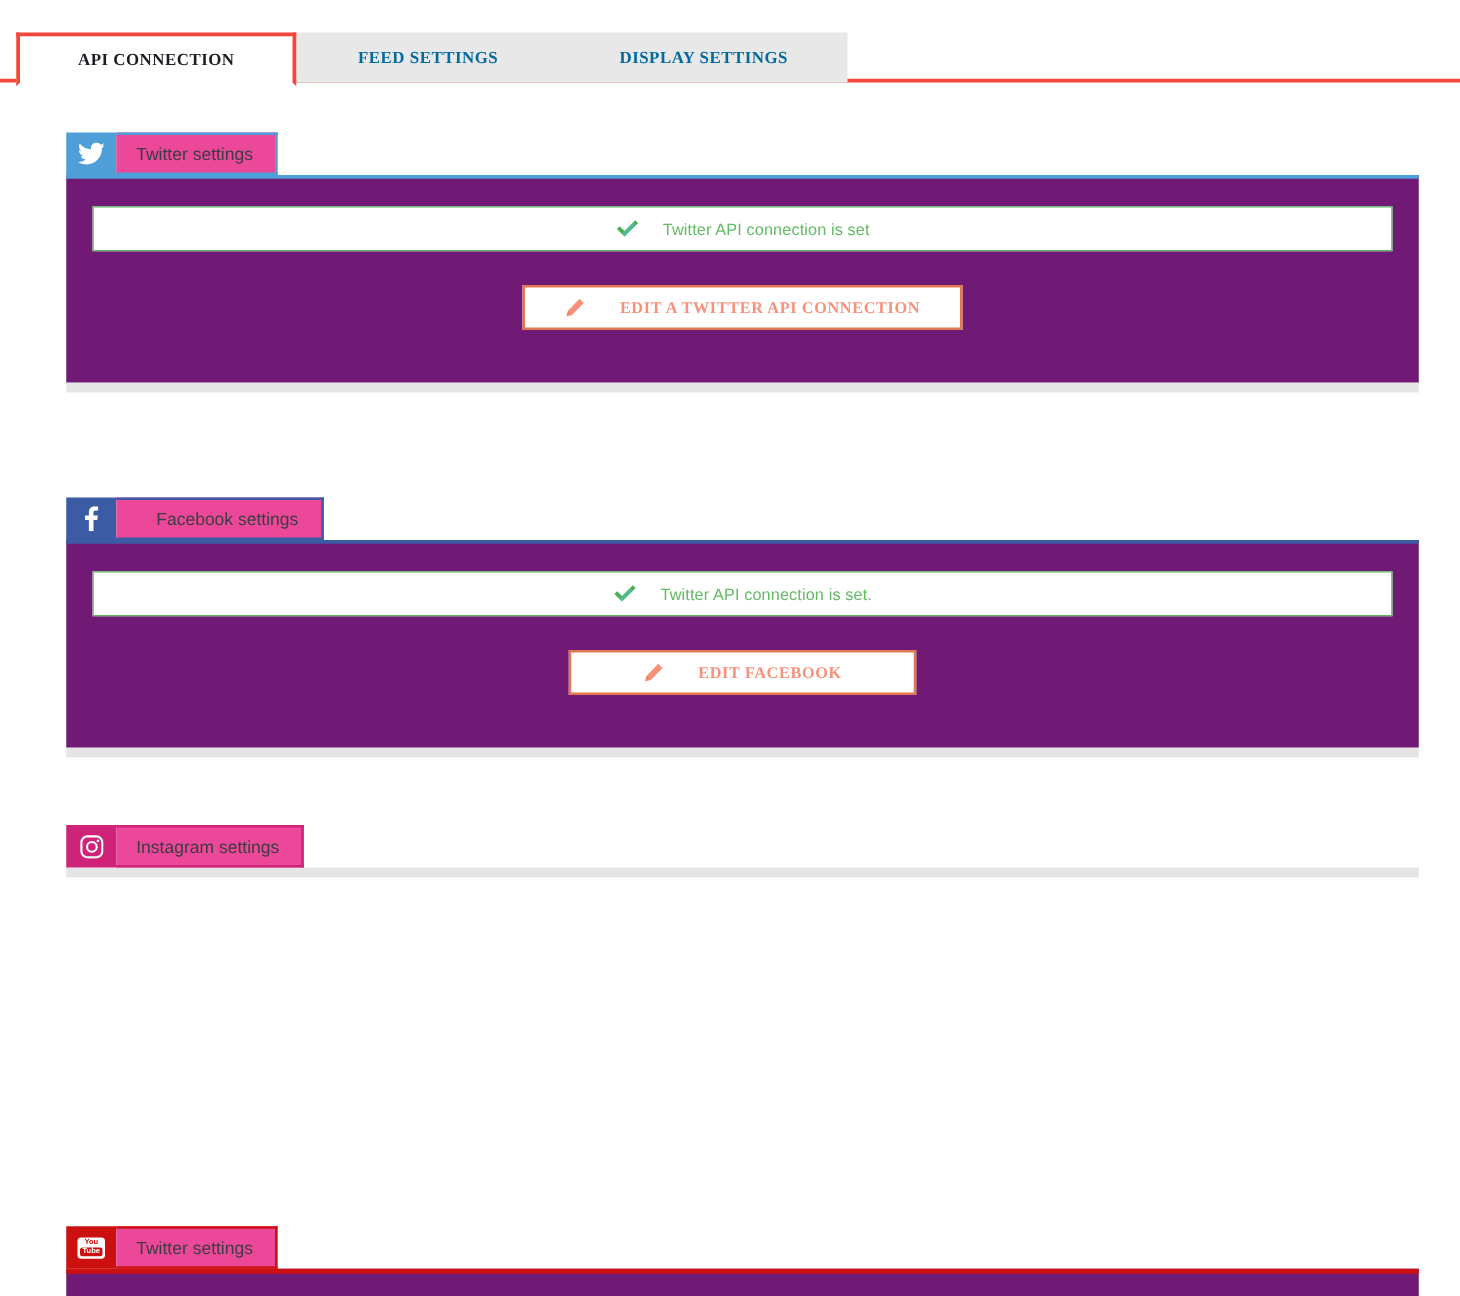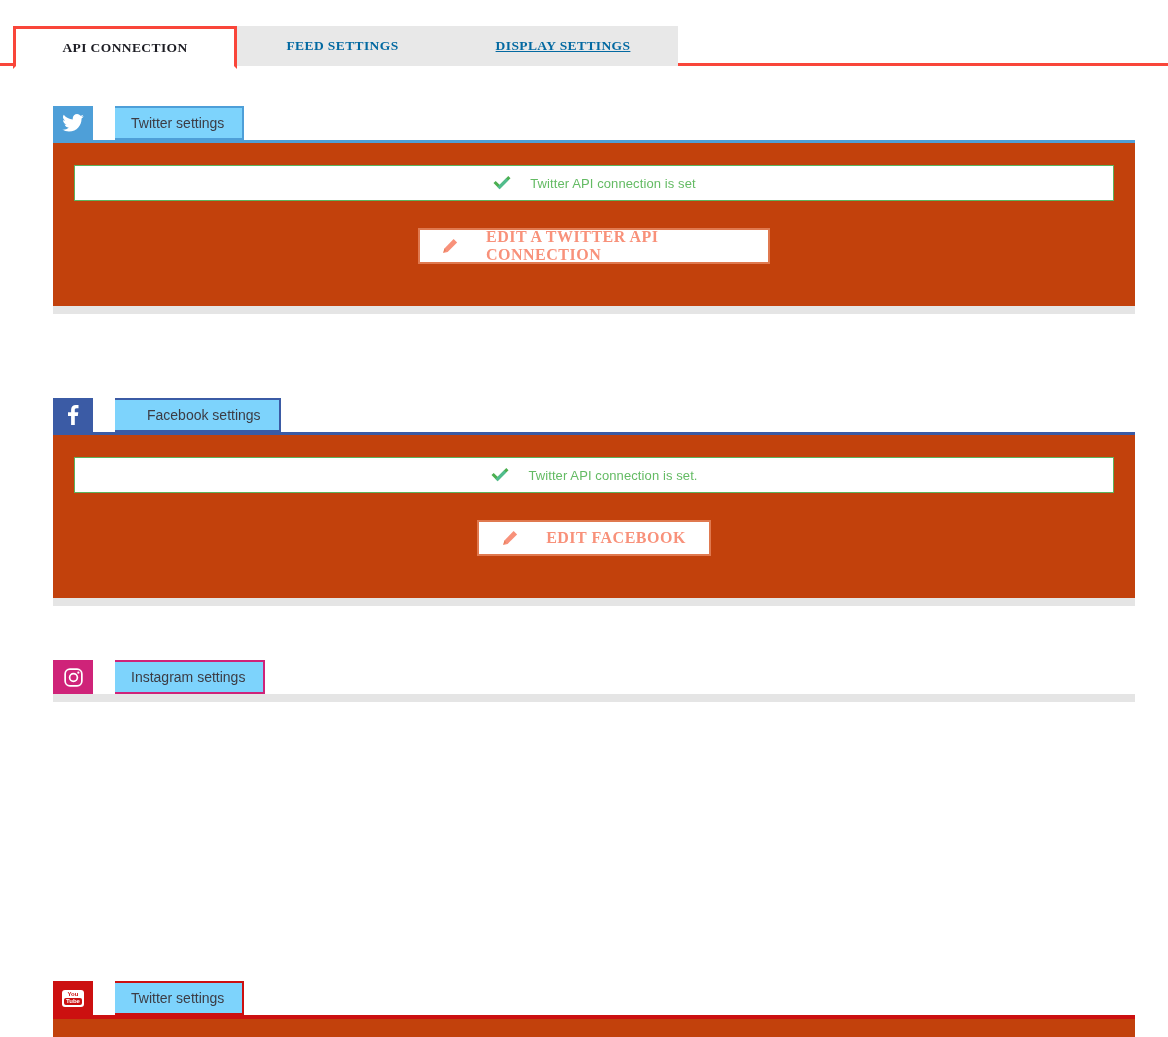--- a/index.html
+++ b/index.html
@@ -57,21 +57,21 @@
     background: #ffffff;
     border: 3px solid #f9463a;
     border-bottom: 3px solid #ffffff;
     height: 43px;
     position: relative;
     z-index: 3;
     color: #1d1d24;
   }
   .tab-api { width: 224px; }
   .tab-feed { width: 211px; }
-  .tab-display { width: 230px; text-decoration: underline; }
+  .tab-display { width: 230px; }
 
   
   .panel {
     position: absolute;
     left: 53px;
     width: 1082px;
     box-sizing: border-box;
   }
   .panel-head {
     position: relative;
@@ -82,33 +82,32 @@
   }
   .brand-square {
     width: 40px;
     height: 34px;
     display: flex;
     align-items: center;
     justify-content: center;
     flex: 0 0 40px;
   }
   .head-label {
-    background: #7dd3fc;
+    background: #ec4899;
     box-sizing: border-box;
     height: 34px;
     display: flex;
     align-items: center;
     padding: 0 18px 0 16px;
     font-size: 14px;
     color: #3c3c44;
     white-space: nowrap;
-    margin-left: 22px;
   }
   .panel-body {
-    background: #c2410c;
+    background: #701a75;
     box-sizing: border-box;
     position: relative;
     width: 1082px;
   }
   .panel-footer {
     height: 8px;
     background: #e5e5e5;
     width: 1082px;
   }
 
@@ -165,29 +164,29 @@
     border: 2px solid #e0794f;
     box-sizing: border-box;
     height: 36px;
     display: inline-flex;
     align-items: center;
     justify-content: center;
     gap: 28px;
     padding: 0 22px;
     color: #f8917a;
     font-family: "Liberation Serif", serif;
-    font-size: 16px;
+    font-size: 13px;
     font-weight: bold;
     letter-spacing: 0.5px;
     text-transform: uppercase;
     cursor: pointer;
     user-select: none;
   }
   .btn-edit.wide { width: 352px; }
-  .btn-edit.narrow { width: 234px; }
+  .btn-edit.narrow { width: 278px; }
   .btn-edit.medium { width: 244px; }
   .pencil-icon {
     display: inline-block;
     width: 16px;
     height: 16px;
     flex: 0 0 16px;
   }
 
   
   #panel-twitter   { top: 106px; }

